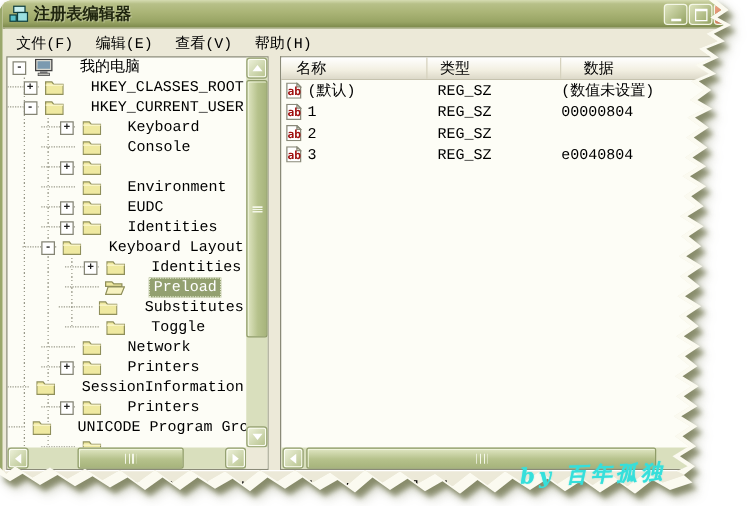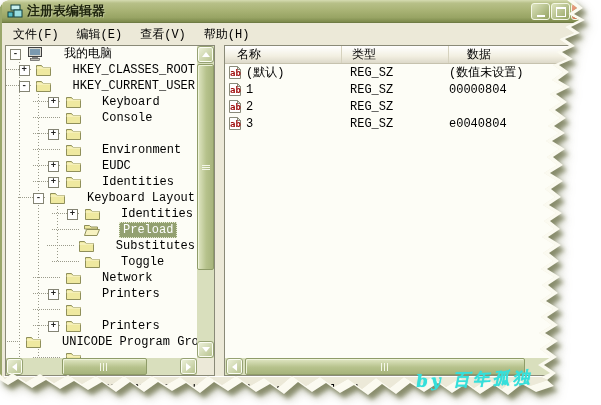--- a/index.html
+++ b/index.html
@@ -367,20 +367,21 @@
               <span class="spacer" style="width: 40px;"></span>
               <span class="slot">
                 <span class="hline"></span>
               </span>
               <span class="ticon">
                 <svg width="15" height="12" viewBox="0 0 15 12">
                   <path d="M0.5 1.5 H5.5 L7 3.5 H14.5 V11.5 H0.5 Z" fill="#efe9a0" stroke="#8f8f5a"></path>
                   <path d="M0.5 4 H14.5" stroke="#fdf8d0"></path>
                 </svg>
               </span>
+              <span class="tlabel">SessionInformation</span>
             </div>
             <div class="trow">
               <span class="spacer" style="width: 40px;"></span>
               <span class="slot">
                 <span class="hline"></span>
                 <span class="expander">+</span>
               </span>
               <span class="ticon">
                 <svg width="15" height="12" viewBox="0 0 15 12">
                   <path d="M0.5 1.5 H5.5 L7 3.5 H14.5 V11.5 H0.5 Z" fill="#efe9a0" stroke="#8f8f5a"></path>

